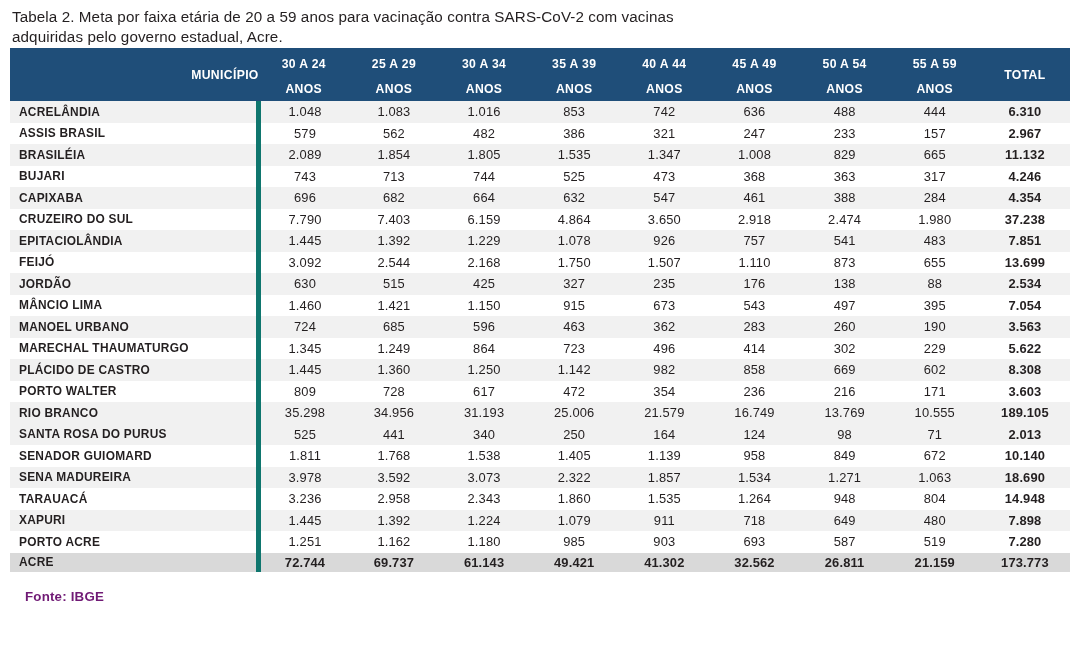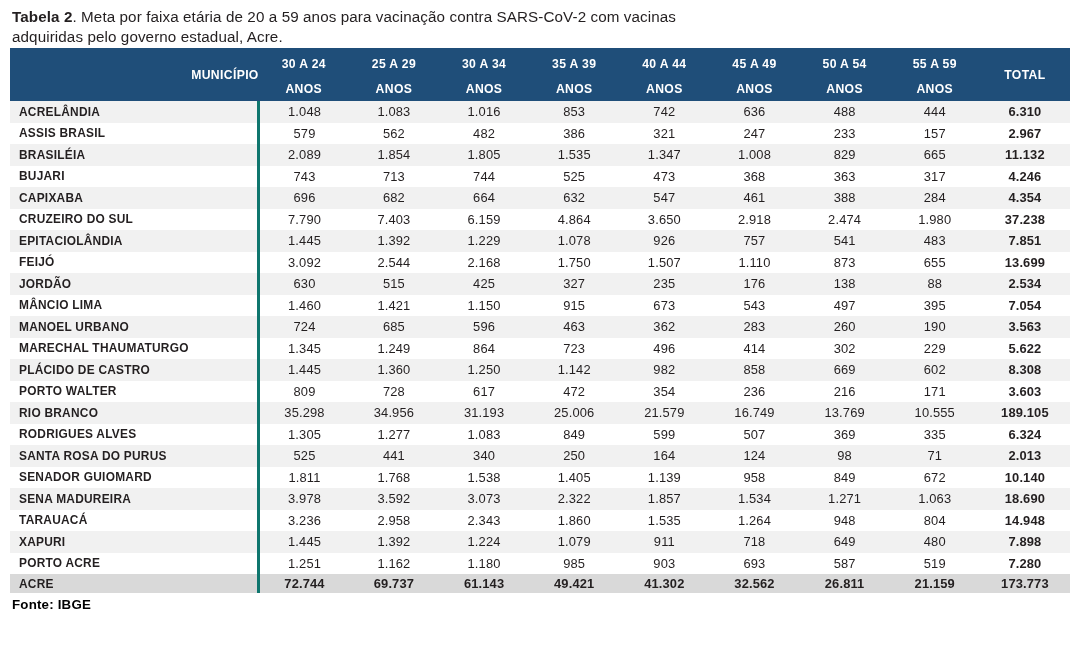--- a/index.html
+++ b/index.html
@@ -28,21 +28,21 @@
     margin: 0;
     padding: 7px 2px 1px 2px;
     font-size: 15.2px;
     line-height: 19.5px;
     text-align: justify;
     text-justify: inter-word;
     color: #231f20;
     letter-spacing: 0.1px;
   }
   .caption .lead {
-    font-weight: bold;
+    font-weight: normal;
   }
   .caption-line2 {
     display: block;
     text-align: left;
   }
 
   
   table.meta {
     border-collapse: collapse;
     table-layout: fixed;
@@ -93,21 +93,21 @@
   }
   tbody tr.odd td { background: #f1f1f1; }
   tbody tr.even td { background: #ffffff; }
 
   td.mun {
     text-align: left;
     padding-left: 9px;
     font-weight: bold;
     font-size: 11.9px;
     letter-spacing: 0.25px;
-    border-right: 3px solid #0f766e;
+    border-right: 5px solid #0f766e;
   }
   td.num {
     text-align: center;
   }
   td.total {
     text-align: center;
     font-weight: bold;
   }
 
   
@@ -116,25 +116,25 @@
     font-weight: bold;
     font-size: 12.9px;
     height: 19px;
   }
   tbody tr.summary td.mun {
     font-size: 11.9px;
   }
 
   
   .fonte {
-    margin: 0;
+    margin: 13px;
     padding: 4px 2px 0 2px;
     font-size: 13.3px;
     font-weight: bold;
-    color: #000000;
+    color: #701a75;
     letter-spacing: 0.2px;
   }
 </style>
 </head>
 <body>
 
 <div class="page">
 
   <p class="caption">
     <span class="lead">Tabela 2</span><span>. Meta por faixa etária de 20 a 59 anos para vacinação contra SARS-CoV-2 com vacinas</span>
@@ -365,32 +365,20 @@
           <td class="mun">RIO BRANCO</td>
           <td class="num">35.298</td>
           <td class="num">34.956</td>
           <td class="num">31.193</td>
           <td class="num">25.006</td>
           <td class="num">21.579</td>
           <td class="num">16.749</td>
           <td class="num">13.769</td>
           <td class="num">10.555</td>
           <td class="total">189.105</td>
-        </tr>
-        <tr class="even">
-          <td class="mun">RODRIGUES ALVES</td>
-          <td class="num">1.305</td>
-          <td class="num">1.277</td>
-          <td class="num">1.083</td>
-          <td class="num">849</td>
-          <td class="num">599</td>
-          <td class="num">507</td>
-          <td class="num">369</td>
-          <td class="num">335</td>
-          <td class="total">6.324</td>
         </tr>
         <tr class="odd">
           <td class="mun">SANTA ROSA DO PURUS</td>
           <td class="num">525</td>
           <td class="num">441</td>
           <td class="num">340</td>
           <td class="num">250</td>
           <td class="num">164</td>
           <td class="num">124</td>
           <td class="num">98</td>

